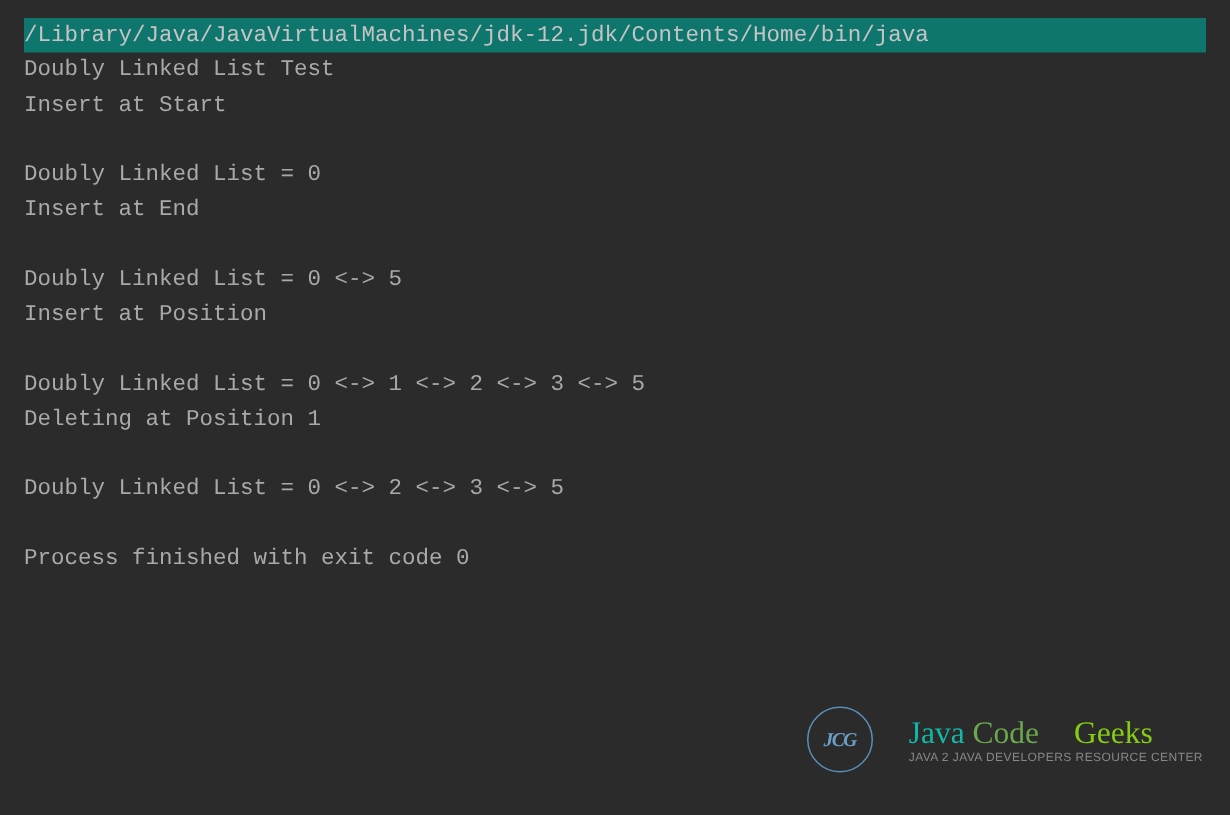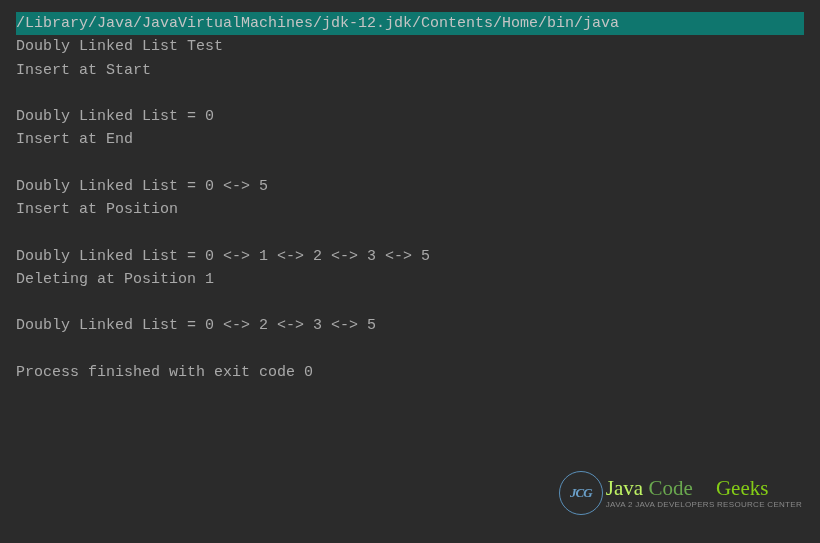--- a/index.html
+++ b/index.html
@@ -25,21 +25,21 @@
     .highlight {
       color: #c4c4c4;
       background-color: #0f766e;
     }
     .logo {
       position: absolute;
       bottom: 28px;
       right: 18px;
       display: flex;
       align-items: center;
-      gap: 3px;
+      gap: 24px;
       justify-content: center;
     }
     .logo-badge {
       width: 44px;
       height: 44px;
       position: relative;
     }
     .logo-circle {
       width: 44px;
       height: 44px;
@@ -58,21 +58,21 @@
     .logo-text {
       display: flex;
       flex-direction: column;
       line-height: 1;
     }
     .logo-title {
       font-family: Georgia, 'Times New Roman', serif;
       font-size: 21px;
       font-weight: normal;
     }
-    .logo-title .java { color: #bef264; }
+    .logo-title .java { color: #14b8a6; }
     .logo-title .code { color: #6aa84f; }
     .logo-title .geeks { color: #84cc16; margin-left: 18px; }
     .logo-tagline {
       font-family: Liberation Sans, sans-serif;
       font-size: 8px;
       color: #888;
       letter-spacing: 0.3px;
       margin-top: 2px;
       text-transform: uppercase;
     }

